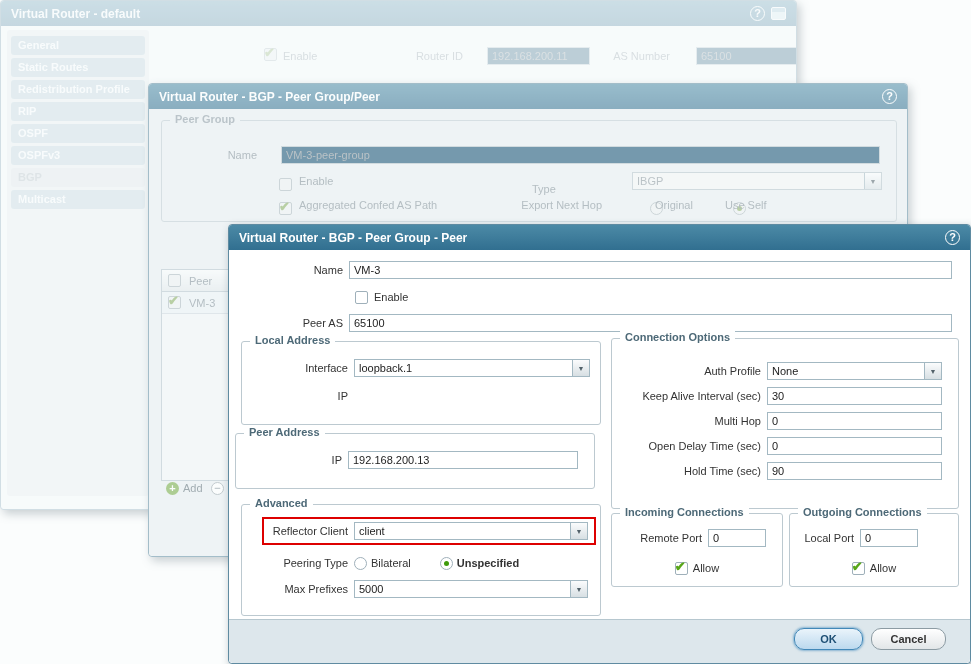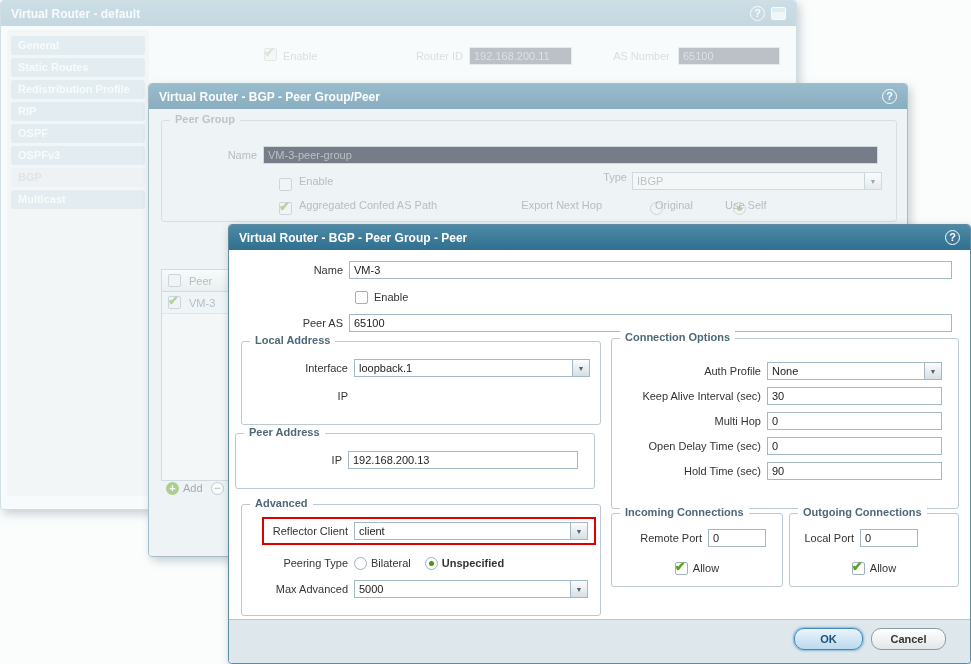--- a/index.html
+++ b/index.html
@@ -19,21 +19,21 @@
          background:linear-gradient(#9cc3d4 40%, #d8e8ef 40%); }
   .bd  { position:absolute; top:25px; left:0; right:0; bottom:0; border-radius:0 0 4px 4px; overflow:hidden; }
 
   .p   { position:absolute; }
   .row { position:absolute; display:flex; align-items:center; height:20px; }
   .flbl{ text-align:right; padding-right:6px; color:#333; flex:none; white-space:nowrap; }
   .dlbl{ position:absolute; color:#7e8c95; white-space:nowrap; }
 
   .ti  { height:18px; border:1px solid #a3b8c2; background:#fff; color:#222;
          font:11px "Liberation Sans", sans-serif; padding:0 4px; }
-  .ti.dis { background:#0f172a; color:#8a959c; border-color:#b3c1c9; }
+  .ti.dis { background:#0c4a6e; color:#8a959c; border-color:#b3c1c9;margin-left:18px; }
 
   .dd  { height:18px; border:1px solid #a3b8c2; background:#fff; display:flex; align-items:center; }
   .dd .ddval { flex:1; padding:0 4px; color:#222; overflow:hidden; white-space:nowrap; }
   .dd .ddbtn { width:17px; align-self:stretch; border-left:1px solid #a3b8c2; flex:none;
          background:linear-gradient(#fbfcfd,#d7dfe3); display:flex; align-items:center;
          justify-content:center; color:#52616a; font-size:7px; }
   .dd.dis { background:#f2f4f5; border-color:#b3c1c9; }
   .dd.dis .ddval { color:#8a959c; }
 
   .cb  { width:13px; height:13px; border:1px solid #9fb0ba; background:#fff; border-radius:2px;
@@ -129,21 +129,21 @@
     <div class="bd" style="background:#e8edf0">
       <div class="fs fs-mid" style="left:12px;top:11px;width:736px;height:102px">
         <span class="legend">Peer Group</span>
         <div class="row" style="left:0;top:24px;right:16px">
           <span class="flbl" style="width:101px;color:#7d8b95">Name</span>
           <input class="ti dis" style="width: 615px;" value="VM-3-peer-group">
         </div>
         <div class="row" style="left:0;top:50px;right:16px">
           <span class="cb dim p" style="left:117px;top:3px"></span>
           <span class="dlbl" style="left:137px;top:4px">Enable</span>
-          <span class="dlbl" style="left:370px;top:0;width:95px;text-align:right">Type</span>
+          <span class="dlbl" style="left:370px;top:12px;width:95px;text-align:left">Type</span>
           <div class="dd dis p" style="left:470px;top:1px;width:250px">
             <span class="ddval">IBGP</span>
             <span class="ddbtn">▼</span>
           </div>
         </div>
         <div class="row" style="left:0;top:74px;right:16px">
           <span class="cb on dim p" style="left:117px;top:3px"></span>
           <span class="dlbl" style="left:137px;top:4px">Aggregated Confed AS Path</span>
           <span class="dlbl" style="left:280px;top:4px;width:160px;text-align:right">Export Next Hop</span>
           <span class="rb dim p" style="left:475px;top:3px"></span>
@@ -224,26 +224,26 @@
         <div class="redbox" style="left:20px;top:12px;width:334px;height:28px">
           <span class="flbl" style="flex:1">Reflector Client</span>
           <div class="dd" style="width:234px">
             <span class="ddval">client</span>
             <span class="ddbtn">▼</span>
           </div>
         </div>
         <div class="row" style="left:6px;top:48px">
           <span class="flbl" style="width:106px">Peering Type</span>
           <span class="rb"></span>
-          <span style="margin:0 14px 0 4px">Bilateral</span>
+          <span style="margin:0 29px 0 4px">Bilateral</span>
           <span class="rb on"></span>
           <span style="margin-left:4px;font-weight:bold">Unspecified</span>
         </div>
         <div class="row" style="left:6px;top:74px">
-          <span class="flbl" style="width:106px">Max Advanced</span>
+          <span class="flbl" style="width:106px">Max Prefixes</span>
           <div class="dd" style="width:234px">
             <span class="ddval">5000</span>
             <span class="ddbtn">▼</span>
           </div>
         </div>
       </div>
 
       <div class="fs" style="left:382px;top:88px;width:348px;height:171px">
         <span class="legend">Connection Options</span>
         <div class="row" style="left:6px;top:22px">

